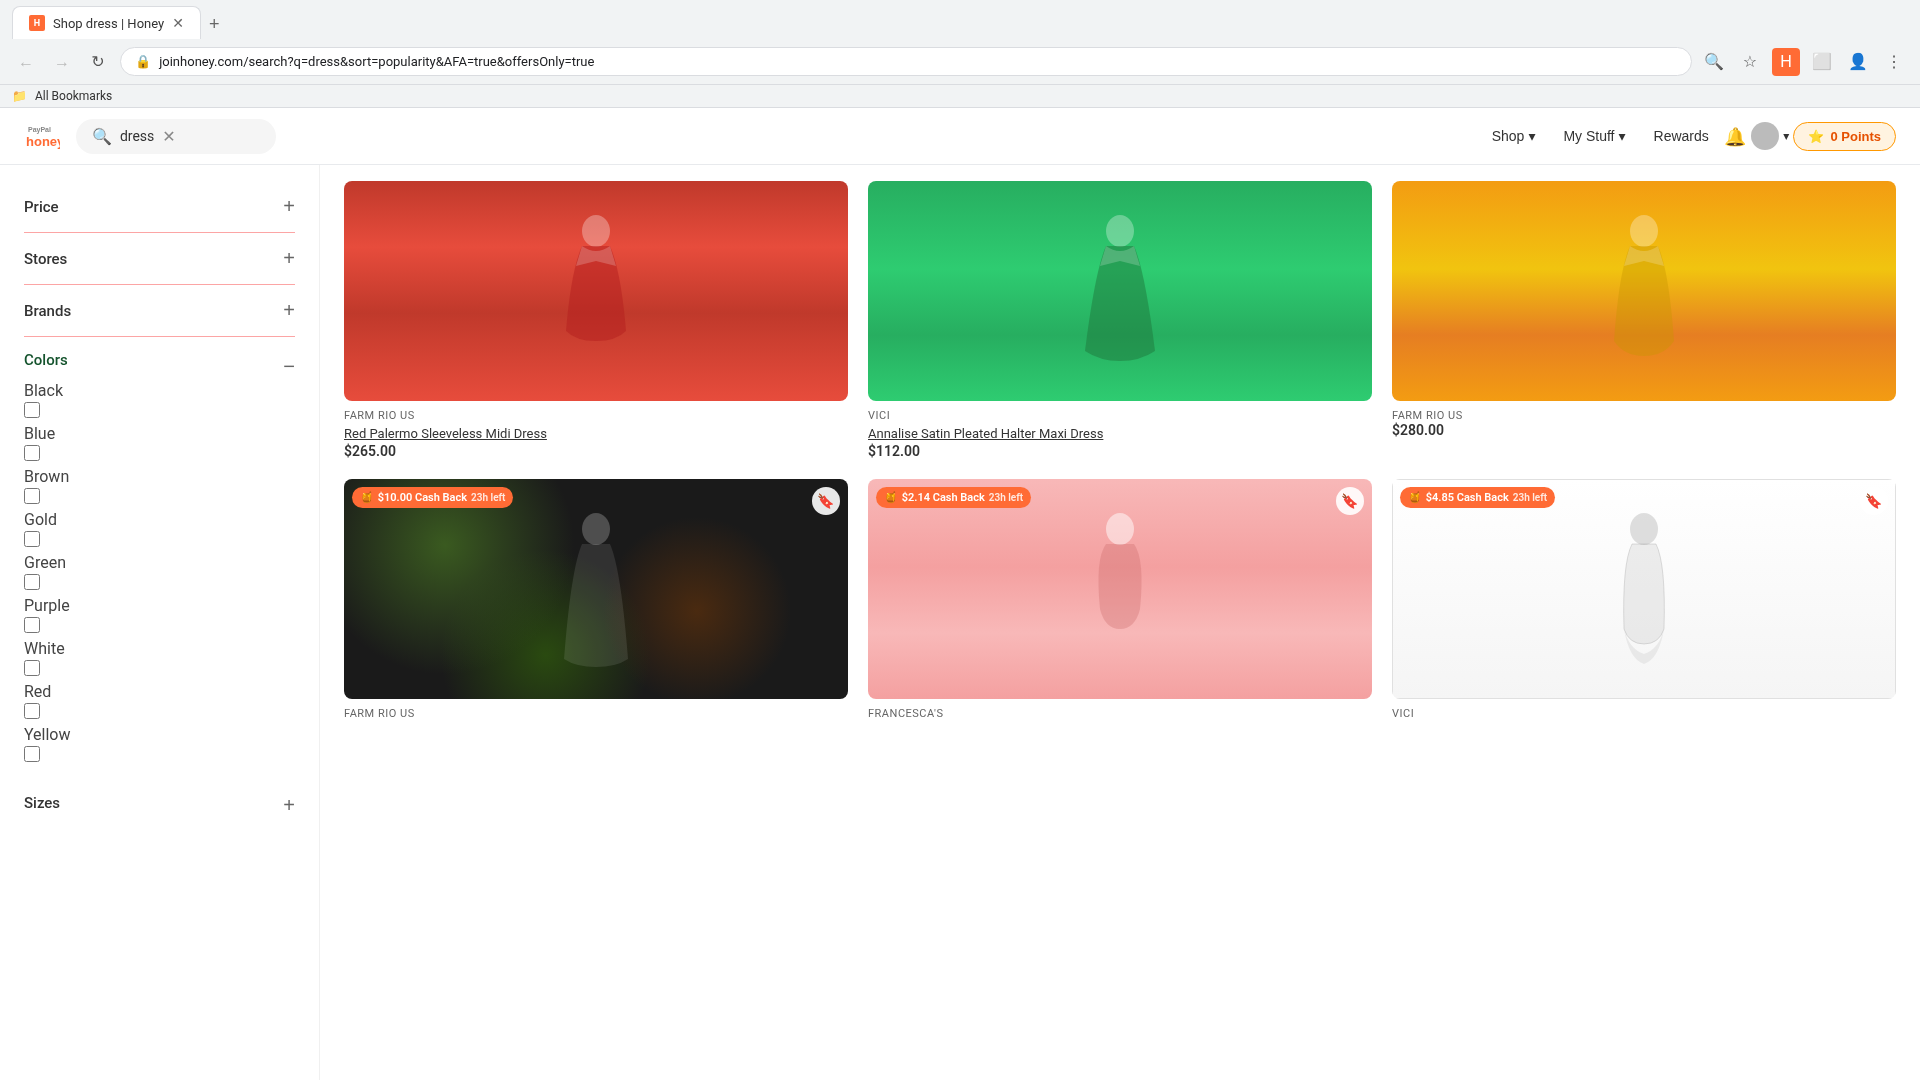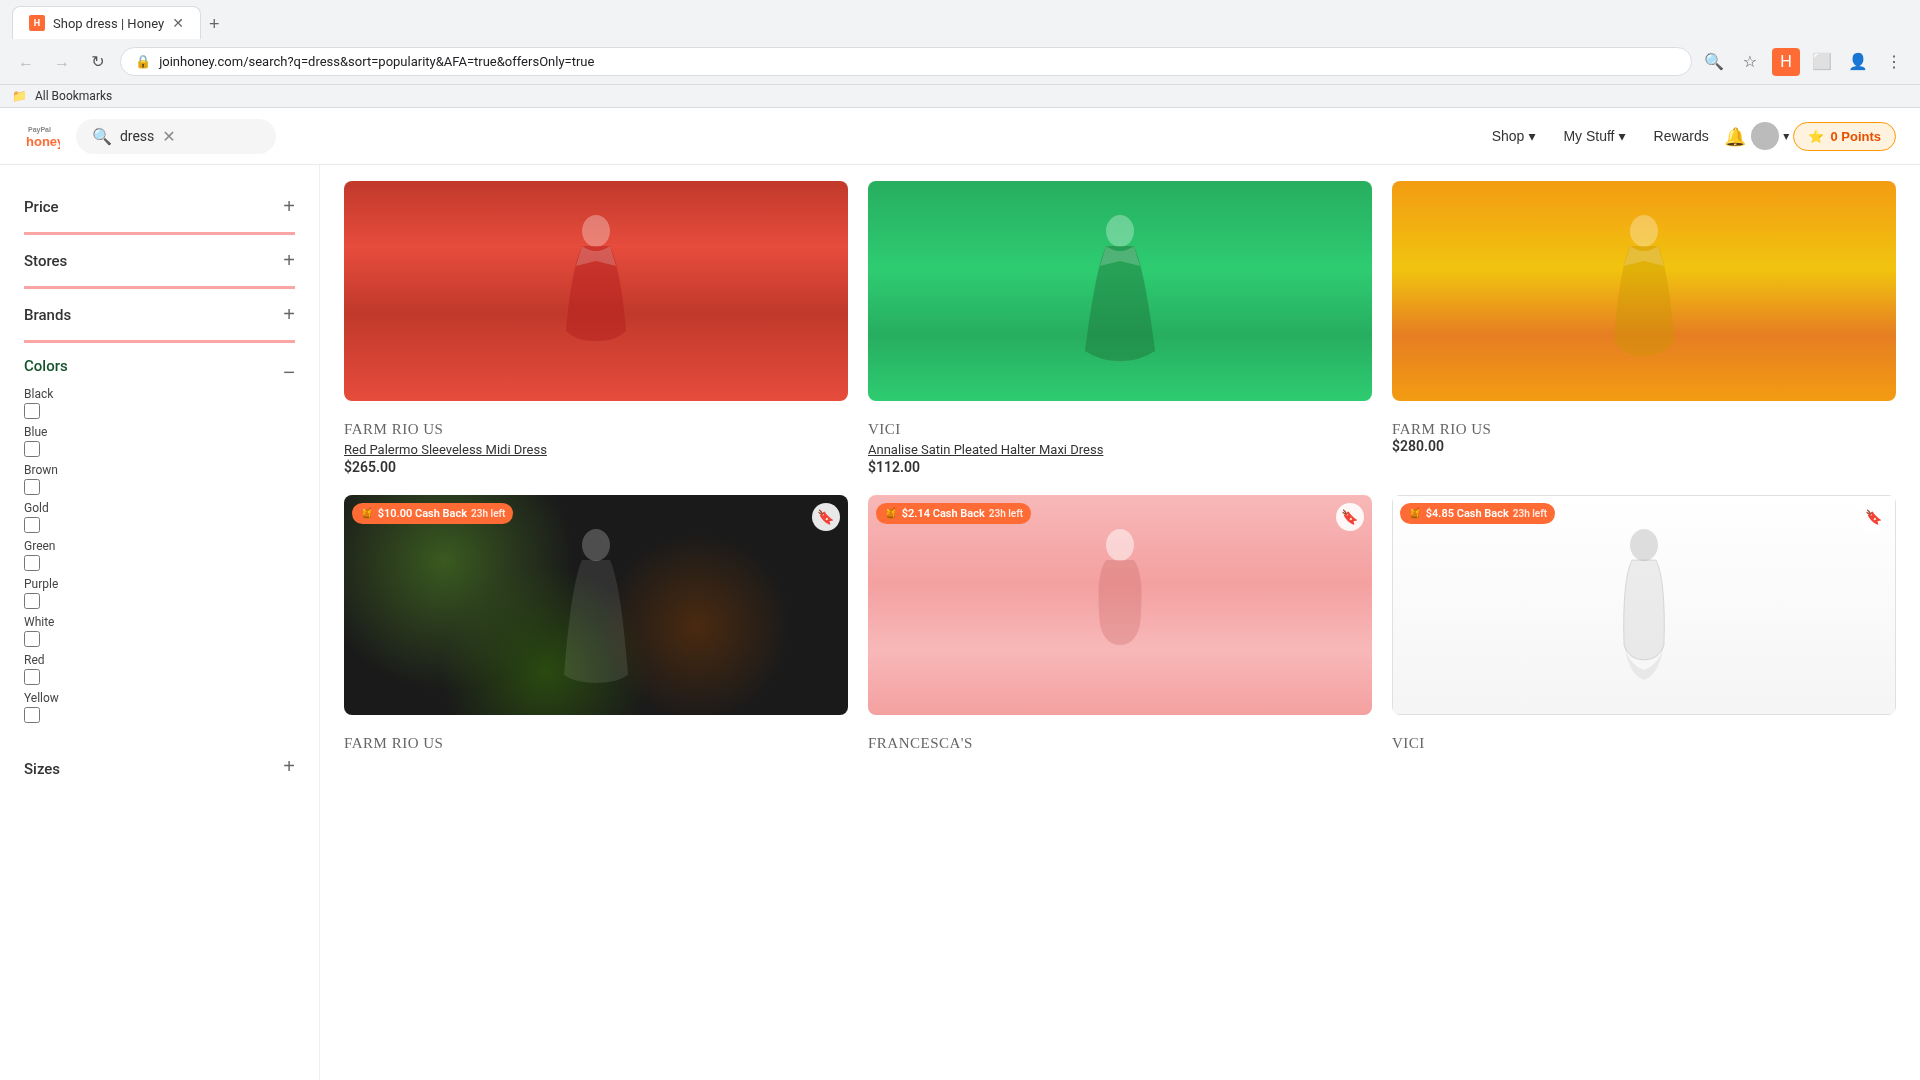--- a/index.html
+++ b/index.html
@@ -34,53 +34,53 @@
     .points-btn { background: #fff3e0; border: 1px solid #ff9800; border-radius: 20px; padding: 6px 14px; color: #e65100; font-weight: 600; font-size: 13px; cursor: pointer; display: flex; align-items: center; gap: 6px; }
     .bell-icon { font-size: 18px; cursor: pointer; color: #555; }
     .avatar { width: 28px; height: 28px; border-radius: 50%; background: #ccc; cursor: pointer; }
 
     
     .main-layout { display: flex; height: calc(1080px - 140px); overflow: hidden; }
     .sidebar { width: 320px; flex-shrink: 0; padding: 16px 24px; overflow-y: auto; border-right: 1px solid #f0f0f0; }
     .content { flex: 1; overflow-y: auto; padding: 16px 24px; }
 
     
-    .filter-section { border-bottom: 3px solid #fca5a5; padding: 14px 0; }
+    .filter-section { border-bottom: 1px solid #fca5a5; padding: 14px 0; }
     .filter-header { display: flex; justify-content: space-between; align-items: center; cursor: pointer; }
     .filter-title { font-size: 15px; font-weight: 500; color: #333; }
     .filter-toggle { font-size: 20px; color: #666; background: none; border: none; cursor: pointer; }
 
     .colors-section { padding: 14px 0; }
     .colors-title { font-size: 15px; font-weight: 500; color: #14532d; margin-bottom: 12px; }
     .color-list { display: flex; flex-direction: column; gap: 2px; }
     .color-item { display: flex; flex-direction: column; gap: 2px; margin-bottom: 4px; }
-    .color-label { font-size: 12px; color: #444; }
+    .color-label { font-size: 16px; color: #444; }
     .color-checkbox { width: 16px; height: 16px; border: 1px solid #999; cursor: pointer; accent-color: #ff6b35; }
 
     
     .products-grid { display: grid; grid-template-columns: repeat(3, 1fr); gap: 20px; }
     .product-card { position: relative; cursor: pointer; }
     .product-image-container { position: relative; width: 100%; height: 220px; overflow: hidden; border-radius: 8px; background: #f5f5f5; }
     .cashback-badge { position: absolute; top: 8px; left: 8px; background: #ff6b35; color: white; font-size: 11px; font-weight: 600; padding: 4px 8px; border-radius: 12px; display: flex; align-items: center; gap: 4px; }
     .cashback-timer { color: rgba(255,255,255,0.85); font-size: 10px; }
     .bookmark-btn { position: absolute; top: 8px; right: 8px; background: rgba(255,255,255,0.9); border: none; border-radius: 50%; width: 28px; height: 28px; display: flex; align-items: center; justify-content: center; cursor: pointer; font-size: 14px; }
-    .product-store { font-size: 15px; color: #666; margin-top: 20px; text-transform: uppercase; letter-spacing: 0.5px; font-family: Liberation Serif, serif; }
+    .product-store { font-size: 11px; color: #666; margin-top: 8px; text-transform: uppercase; letter-spacing: 0.5px; }
     .product-name { font-size: 13px; color: #333; margin-top: 3px; line-height: 1.4; text-decoration: underline; }
     .product-price { font-size: 14px; font-weight: 600; color: #333; }
 
     
     .dress-red { background: linear-gradient(180deg, #c0392b 0%, #e74c3c 30%, #c0392b 60%, #e74c3c 100%); }
     .dress-green { background: linear-gradient(180deg, #27ae60 0%, #2ecc71 40%, #27ae60 70%, #2ecc71 100%); }
     .dress-yellow { background: linear-gradient(180deg, #f39c12 0%, #f1c40f 40%, #e67e22 70%, #f39c12 100%); }
     .dress-dark-floral { background: linear-gradient(180deg, #1a1a1a 0%, #2c2c2c 30%, #1a1a1a 60%, #2c3030 100%); }
     .dress-pink { background: linear-gradient(180deg, #f8b8b8 0%, #f4a0a0 40%, #f8b8b8 70%, #f4a0a0 100%); }
     .dress-white { background: linear-gradient(180deg, #ffffff 0%, #f5f5f5 40%, #ffffff 70%, #f0f0f0 100%); border: 1px solid #e0e0e0; }
 
     .sizes-section { padding: 14px 0; }
-    .sizes-header { display: flex; justify-content: space-between; align-items: flex-end; cursor: pointer; }
+    .sizes-header { display: flex; justify-content: space-between; align-items: flex-start; cursor: pointer; }
     .sizes-title { font-size: 15px; font-weight: 500; color: #333; }
 
     .scrollbar-thumb { scrollbar-width: thin; scrollbar-color: #ddd transparent; }
   </style>
 </head>
 <body>
 
 <div class="browser-chrome">
   <div class="browser-tab-bar">
     <div class="browser-tab">

